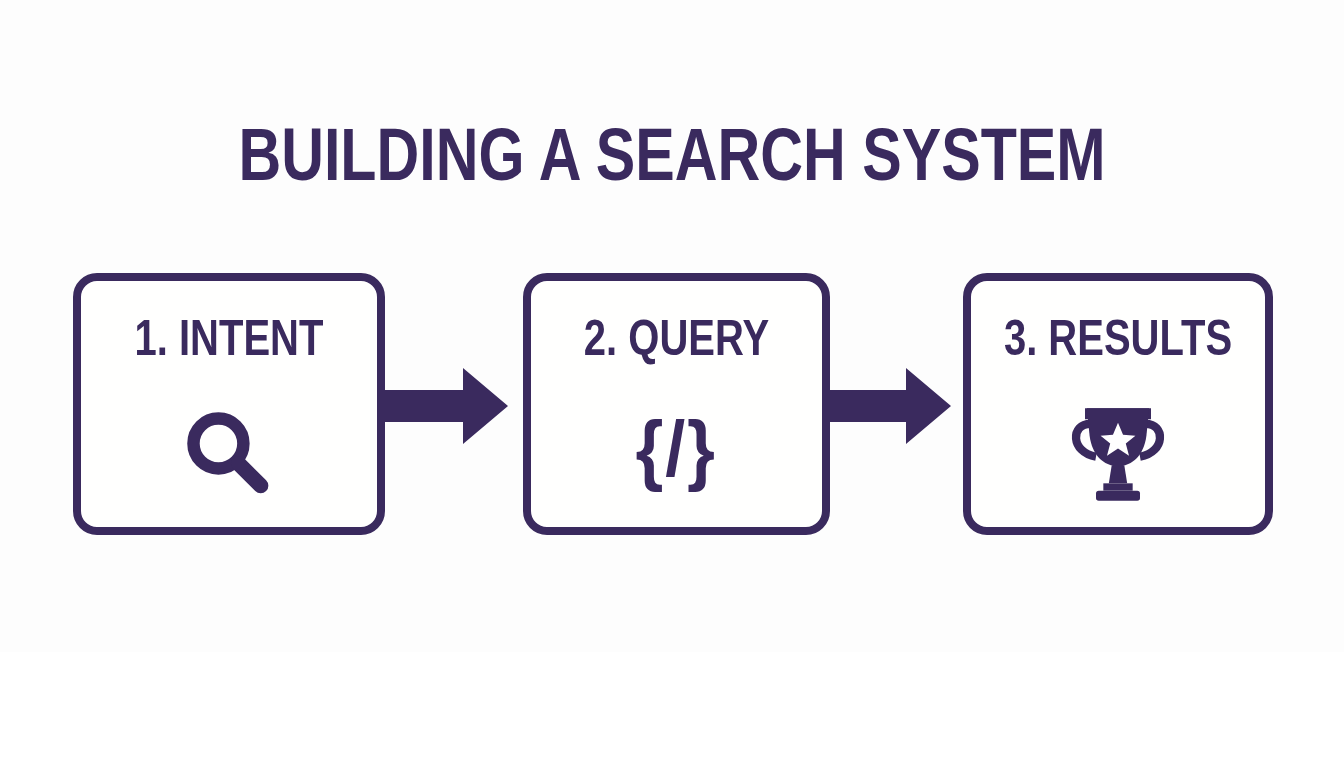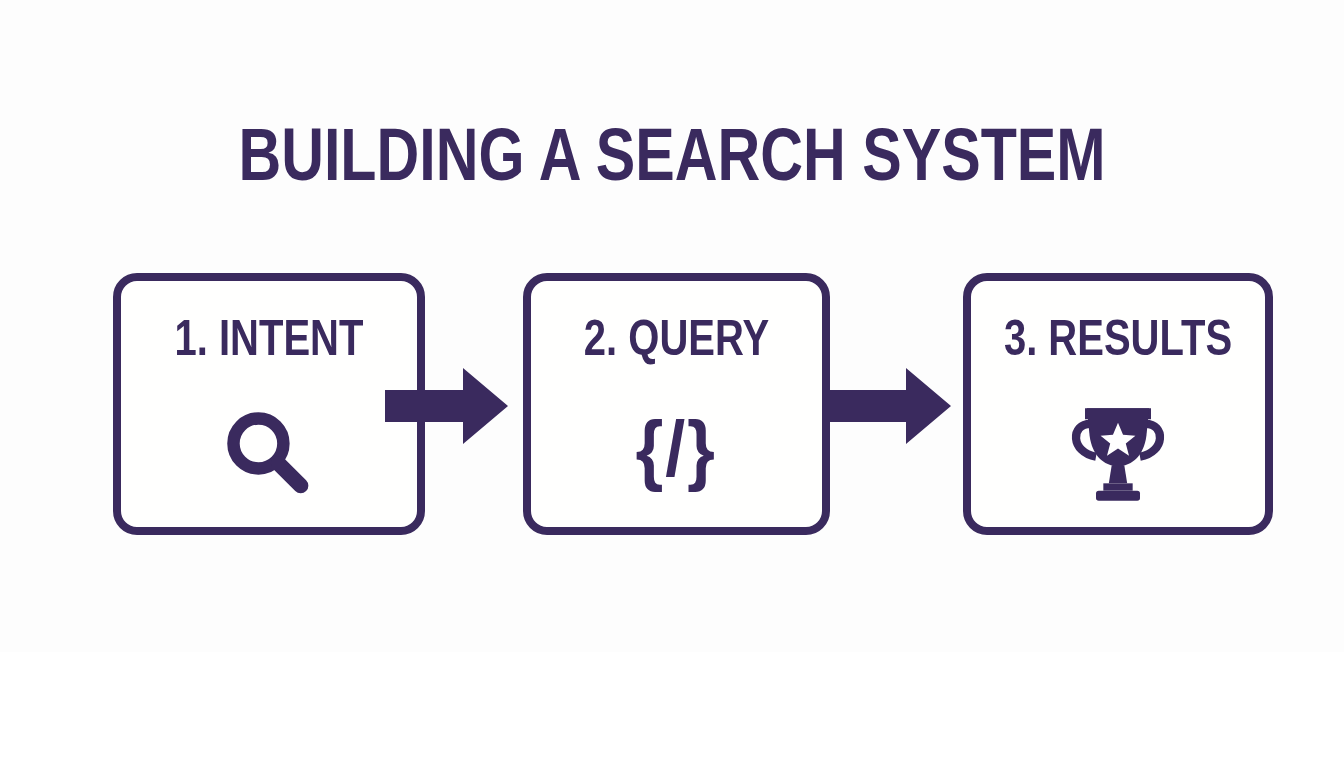--- a/index.html
+++ b/index.html
@@ -31,21 +31,21 @@
   }
   .step-box {
     position: absolute;
     top: 273px;
     height: 262px;
     border: 8px solid var(--accent, #3a2a5e);
     border-radius: 24px;
     box-sizing: border-box;
     background: #fffffe;
   }
-  #box-intent  { left: 73px;  width: 312px; margin-left: 40px; }
+  #box-intent  { left: 73px;  width: 312px; }
   #box-query   { left: 523px; width: 307px; }
   #box-results { left: 963px; width: 310px; border-radius: 24px; }
   .step-label {
     position: absolute;
     top: 28px;
     left: 0;
     width: 100%;
     text-align: center;
     font-size: 50px;
     font-weight: 700;

